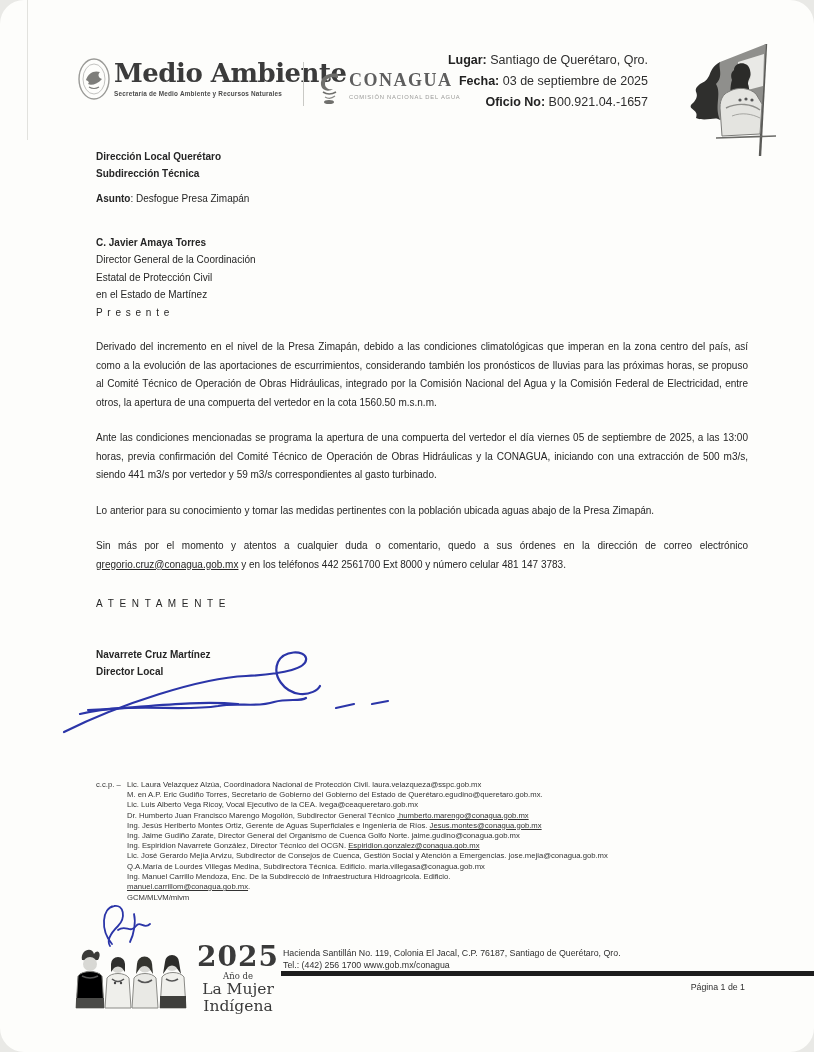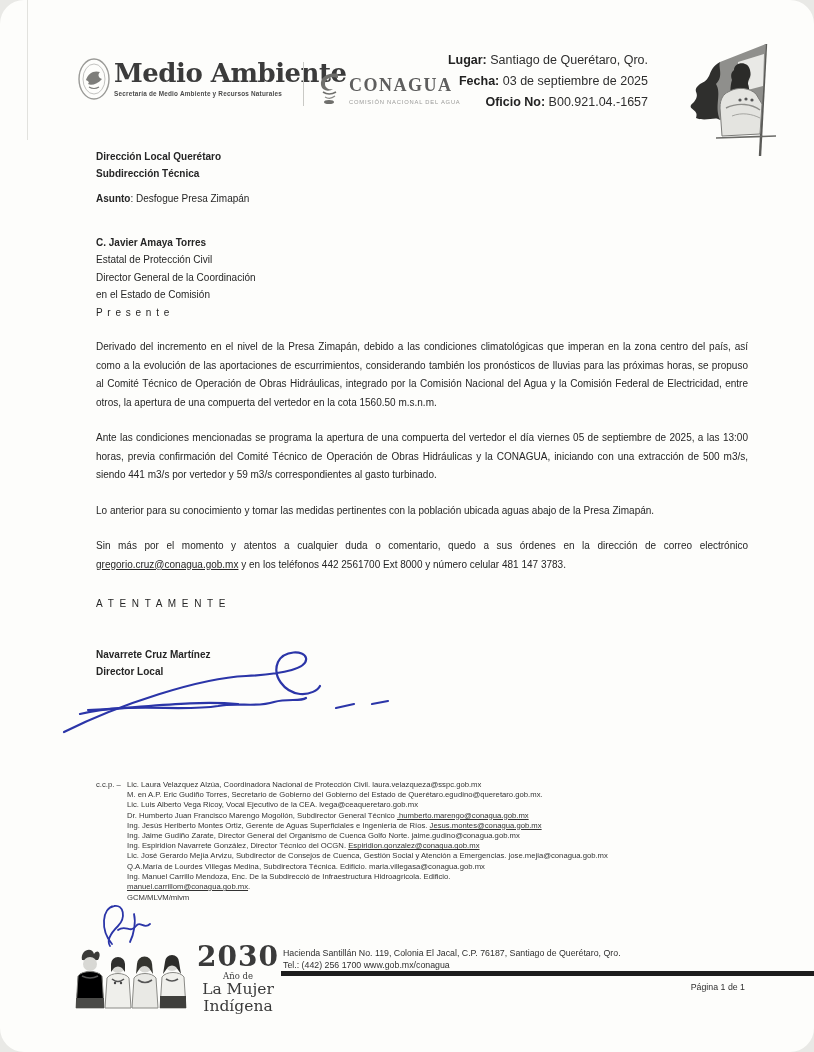--- a/index.html
+++ b/index.html
@@ -6,21 +6,21 @@
   .page{position:relative;width:814px;height:1052px;background:#fdfdfb;margin:0 auto;
         font-family:"Liberation Sans",sans-serif;color:#262626;overflow:hidden;border-radius:24px;}
   .scan-line{position:absolute;left:27px;top:0;width:1px;height:140px;background:#e2e2de;}
 
   
   .seal{position:absolute;left:78px;top:58px;}
   .ma-block{position:absolute;left:114px;top:58px;}
   .ma-title{font-size:26px;font-weight:bold;color:#3b3b3b;letter-spacing:-.5px;font-family:"DejaVu Serif","Liberation Serif",serif;}
   .ma-sub{font-size:6.4px;font-weight:bold;color:#4a4a4a;margin-top:2px;letter-spacing:.2px;}
   .logo-div{position:absolute;left:303px;top:62px;width:1px;height:44px;background:#c9c9c5;}
-  .cg-block{position:absolute;left:317px;top:70px;display:flex;align-items:center;}
+  .cg-block{position:absolute;left:317px;top:70px;display:flex;align-items:flex-start;}
   .cg-text{margin-left:6px;}
   .cg-title{font-family:"Liberation Serif",serif;font-size:18px;color:#5e5e5e;letter-spacing:1.5px;font-weight:bold;}
   .cg-sub{font-size:5.8px;color:#9a9a98;letter-spacing:.8px;margin-top:3px;}
   .meta{position:absolute;right:166px;top:50px;text-align:right;font-size:12.5px;line-height:21px;color:#2e2e2e;}
   .meta b{color:#222;}
   .flag-art{position:absolute;left:676px;top:28px;}
 
   
   .letter{position:absolute;left:96px;top:148px;width:652px;font-size:10px;line-height:17.5px;}
   .office{font-weight:bold;line-height:17px;}
@@ -118,23 +118,23 @@
   <div class="letter">
     <div class="office">Dirección Local Querétaro</div>
     <div class="office">Subdirección Técnica</div>
 
     <div class="asunto"><b>Asunto</b><span>: Desfogue Presa Zimapán</span></div>
 
     <div class="recipient">
       <div class="rec-name">C. Javier Amaya Torres</div>
       <div>
 
-      <div>Estatal de Protección Civil</div>
-          <div>Director General de la Coordinación</div>
-          <div>en el Estado de Comisión</div>
+      <div>Director General de la Coordinación</div>
+          <div>Estatal de Protección Civil</div>
+          <div>en el Estado de Martínez</div>
         </div>
       <div class="presente">P r e s e n t e</div>
     </div>
 
     <div>
 
     <p class="para">Derivado del incremento en el nivel de la Presa Zimapán, debido a las condiciones climatológicas que imperan en la zona centro del país, así como a la evolución de las aportaciones de escurrimientos, considerando también los pronósticos de lluvias para las próximas horas, se propuso al Comité Técnico de Operación de Obras Hidráulicas, integrado por la Comisión Nacional del Agua y la Comisión Federal de Electricidad, entre otros, la apertura de una compuerta del vertedor en la cota 1560.50 m.s.n.m.</p>
         <p class="para">Ante las condiciones mencionadas se programa la apertura de una compuerta del vertedor el día viernes 05 de septiembre de 2025, a las 13:00 horas, previa confirmación del Comité Técnico de Operación de Obras Hidráulicas y la CONAGUA, iniciando con una extracción de 500 m3/s, siendo 441 m3/s por vertedor y 59 m3/s correspondientes al gasto turbinado.</p>
         <p class="para">Lo anterior para su conocimiento y tomar las medidas pertinentes con la población ubicada aguas abajo de la Presa Zimapán.</p>
       </div>
@@ -230,21 +230,21 @@
         <circle cx="100" cy="18" r="7" fill="#d8d8d4"></circle>
         <path d="M93,16 a7,7 0 0 1 14,0 l2,12 -5,-7 a6,6 0 0 0 -8,0 l-5,7 Z" fill="#2c2c2a"></path>
         <path d="M90,31 C94,25 108,25 112,31 L114,62 L88,62 Z" fill="#f0f0ec" stroke="#8a8a86" stroke-width="1"></path>
         <path d="M94,33 q6,4 12,0" stroke="#555" stroke-width="1.6" fill="none"></path>
         <rect x="88" y="50" width="26" height="12" fill="#3f3f3c"></rect>
       </g>
     </svg>
   </div>
 
   <div class="year-block">
-    <div class="year-big">2030</div>
+    <div class="year-big">2025</div>
     <div class="year-sub">Año de</div>
     <div class="year-l1">La Mujer</div>
     <div class="year-l2">Indígena</div>
   </div>
 
   <div class="addr">
     <div>Hacienda Santillán No. 119, Colonia El Jacal, C.P. 76187, Santiago de Querétaro, Qro.</div>
     <div>Tel.: (442) 256 1700 www.gob.mx/conagua</div>
   </div>
 

